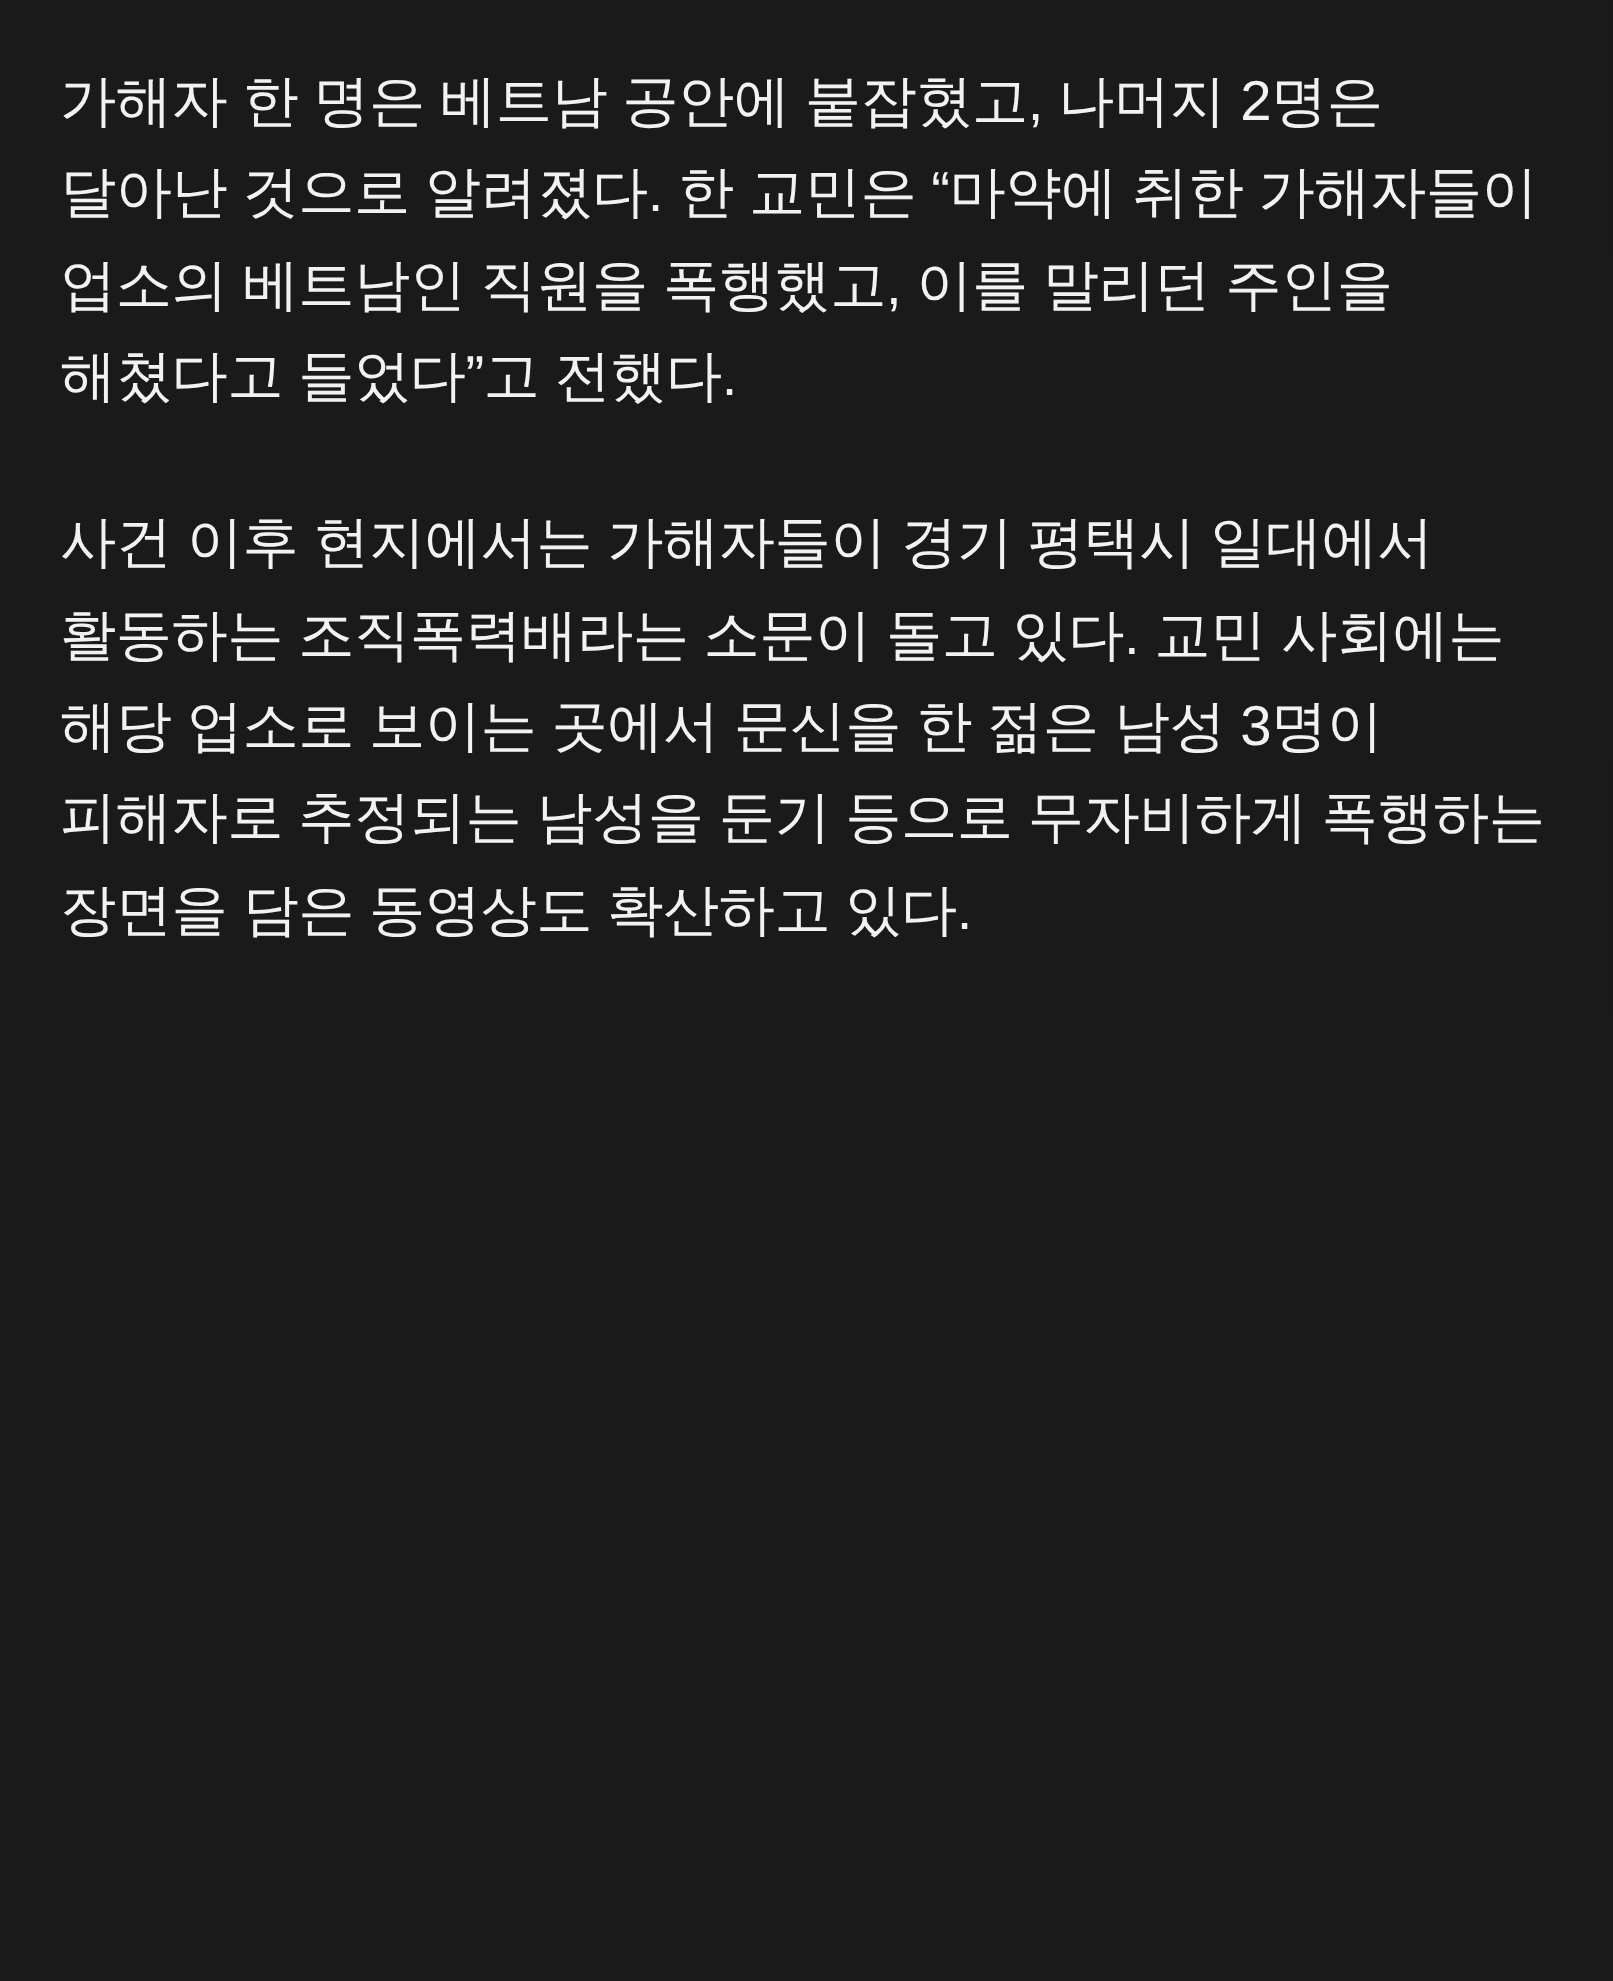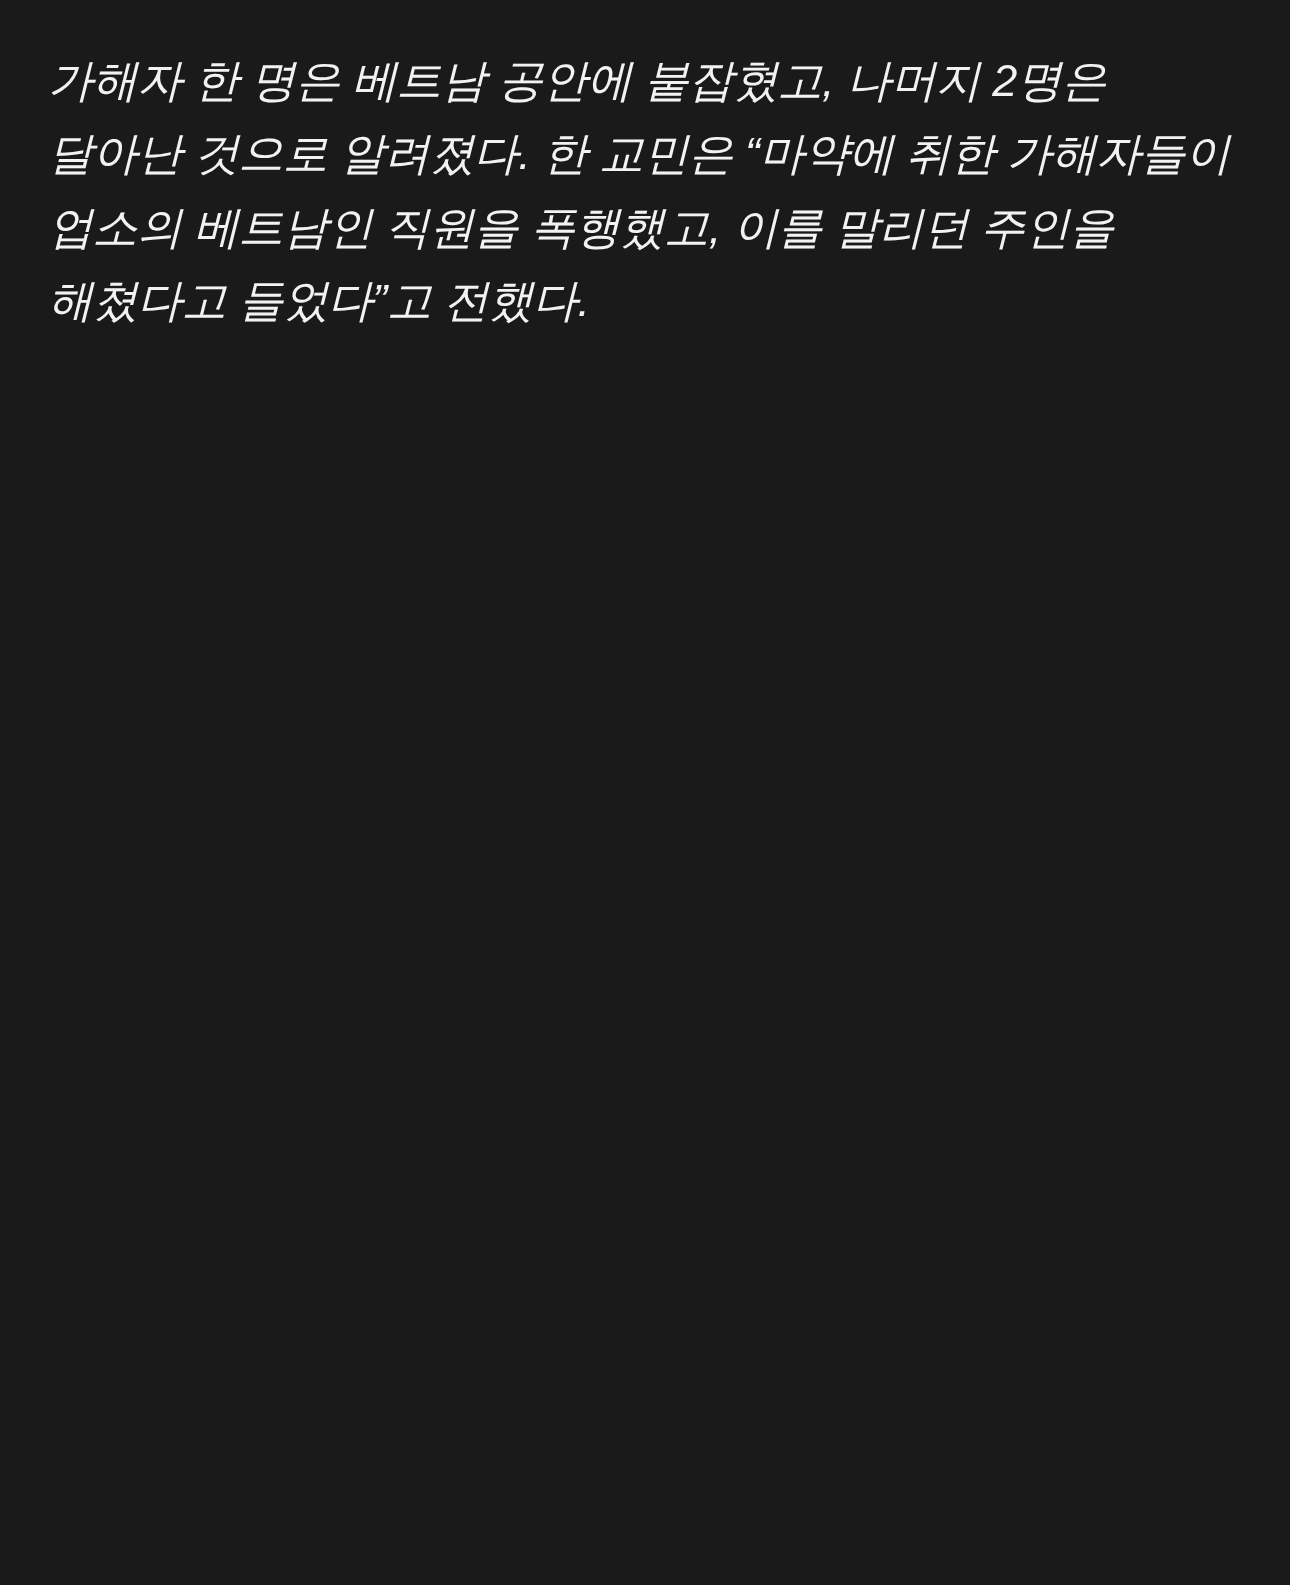--- a/index.html
+++ b/index.html
@@ -23,24 +23,24 @@
   }
   .para {
     color: #f2f2f2;
     font-size: 45px;
     line-height: 1.63;
     letter-spacing: -0.4px;
     font-weight: 400;
     margin: 0 0 60px 0;
     word-break: keep-all;
     text-align: left;
-    font-style: italic;
   }
   .para:last-child {
     margin-bottom: 0;
   }
 </style>
 </head>
 <body>
 
 <div id="article">
   <p class="para">가해자 한 명은 베트남 공안에 붙잡혔고, 나머지 2명은 달아난 것으로 알려졌다. 한 교민은 “마약에 취한 가해자들이 업소의 베트남인 직원을 폭행했고, 이를 말리던 주인을 해쳤다고 들었다”고 전했다.</p>
+  <p class="para">사건 이후 현지에서는 가해자들이 경기 평택시 일대에서 활동하는 조직폭력배라는 소문이 돌고 있다. 교민 사회에는 해당 업소로 보이는 곳에서 문신을 한 젊은 남성 3명이 피해자로 추정되는 남성을 둔기 등으로 무자비하게 폭행하는 장면을 담은 동영상도 확산하고 있다.</p>
 </div>
 
 </body></html>

